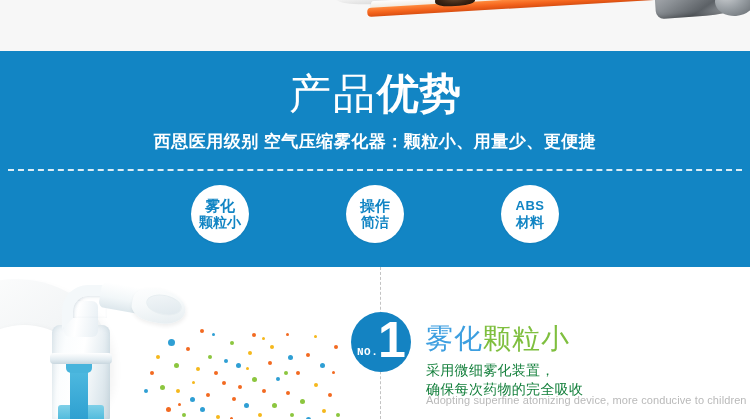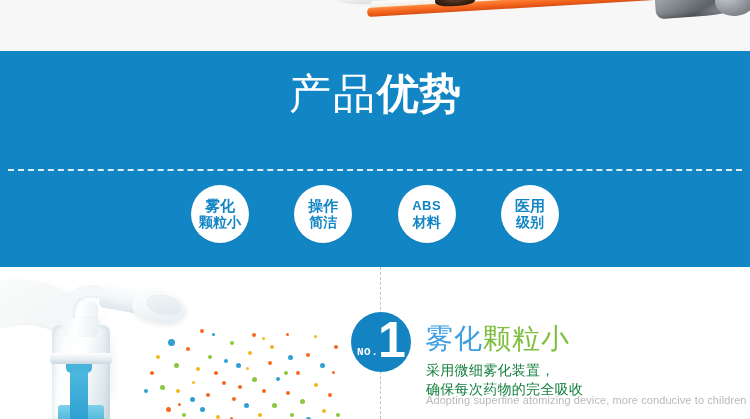--- a/index.html
+++ b/index.html
@@ -247,39 +247,36 @@
       <div class="dev-metal-tip"></div>
     </div>
   </div>
 
   <div class="blue-band">
 
     <div class="section-title">
       <span>产品</span><span class="bold">优势</span>
     </div>
 
+    <div class="section-sub">西恩医用级别 空气压缩雾化器：颗粒小、用量少、更便捷</div>
 
     <div class="divider-dashed"></div>
 
     <div class="badges">
       <div class="badge">
         <span class="l1">雾化</span>
         <span class="l2">颗粒小</span>
       </div>
       <div class="badge">
         <span class="l1">操作</span>
         <span class="l2">简洁</span>
       </div>
       <div class="badge abs">
         <span class="l1">ABS</span>
         <span class="l2">材料</span>
-      </div>
-      <div class="badge">
-        <span class="l1">医用</span>
-        <span class="l2">级别</span>
       </div>
     </div>
   </div>
 
   <div class="feature">
 
     <div class="neb">
       <div class="neb-bg-blob"></div>
       <div class="neb-bg-blob2"></div>
       <div class="neb-cup"></div>

